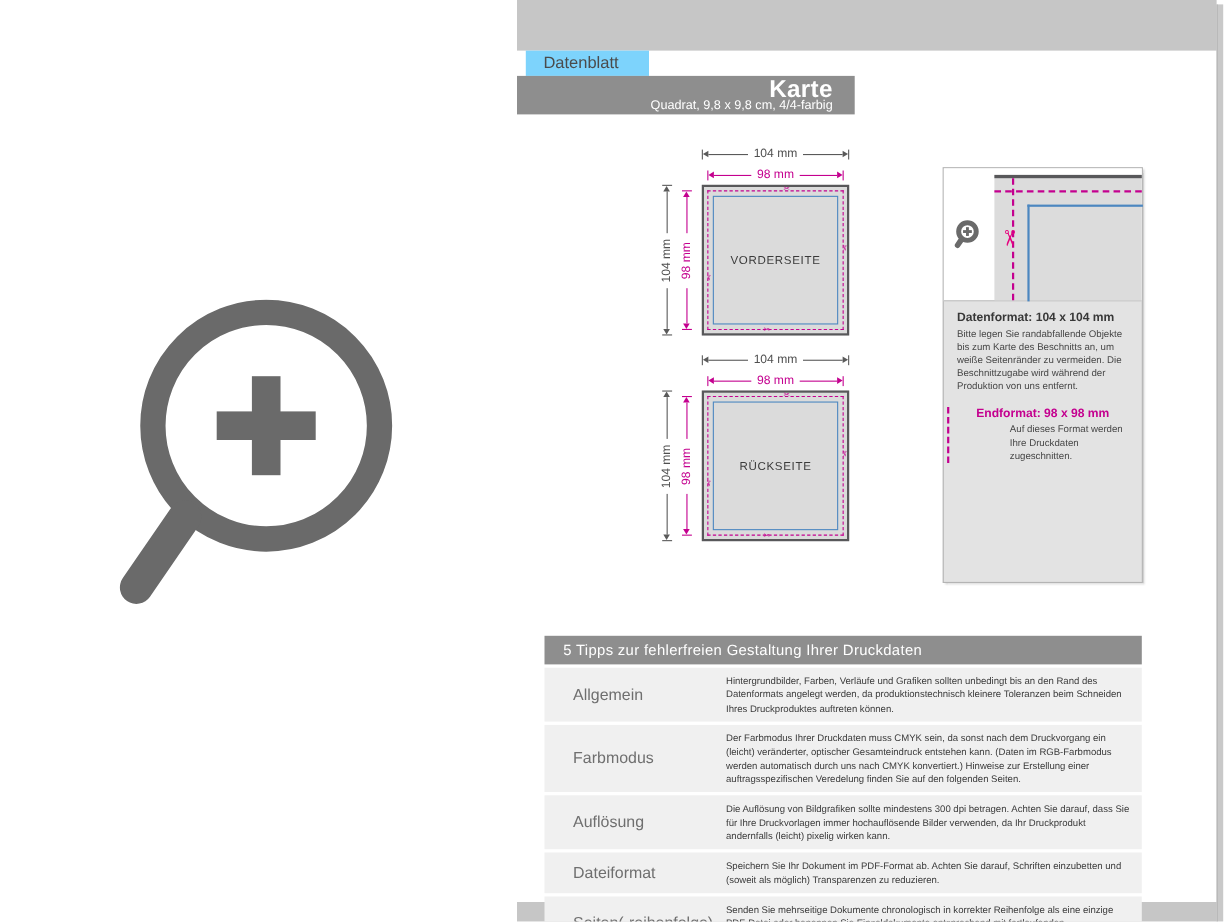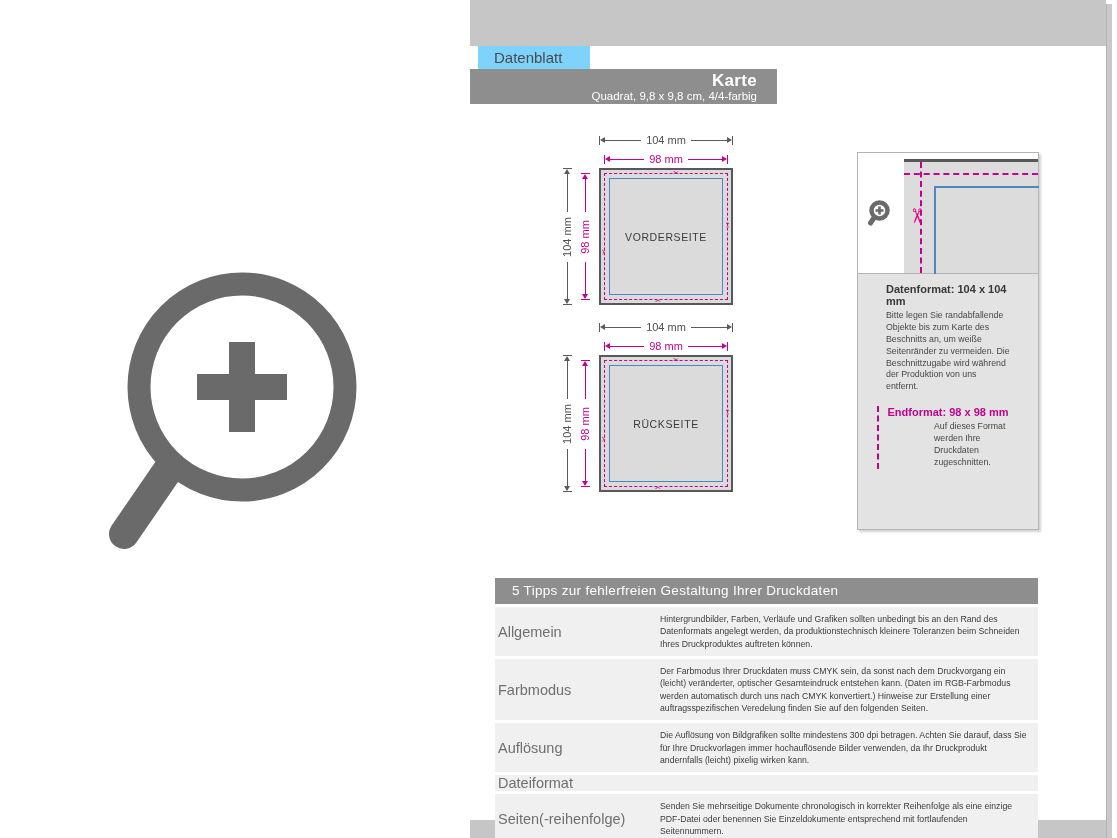--- a/index.html
+++ b/index.html
@@ -10,28 +10,28 @@
   .band-top{position:absolute;left:470px;top:0;width:636px;height:46px;background:#c6c6c6;}
   .band-bottom{position:absolute;left:470px;top:820px;width:636px;height:18px;background:#c6c6c6;}
   .edge-shadow{position:absolute;left:1106px;top:4px;width:5px;height:834px;background:#c9c9c9;border-left:1px solid #b3b3b3;}
 
   
   .tab{position:absolute;left:478px;top:46px;width:112px;height:23px;background:#7dd3fc;
        display:flex;align-items:center;padding-left:16px;box-sizing:border-box;}
   .tab span{font-size:15px;color:#4b4b4b;}
   .titlebar{position:absolute;left:470px;top:69px;width:307px;height:35px;background:#8e8e8e;
             box-sizing:border-box;padding:2px 20px 0 0;text-align:right;color:#fff;}
-  .titlebar .title{font-size:17px;font-weight:600;line-height:19px;letter-spacing:.3px;}
+  .titlebar .title{font-size:22px;font-weight:600;line-height:19px;letter-spacing:.3px;}
   .titlebar .subtitle{font-size:11.5px;line-height:13px;}
 
   
   .big-magnifier{position:absolute;left:102px;top:272px;}
 
   
-  .diagram{position:absolute;left:555px;width:182px;height:182px;}
+  .diagram{position:absolute;left:594px;width:182px;height:182px;}
   .diagram.front{top:128px;}
   .diagram.back{top:315px;}
   .card{position:absolute;left:44px;top:40px;width:134px;height:137px;box-sizing:border-box;
         background:#dbdbdb;border:2px solid #58585a;}
   .dashed{position:absolute;top:3px;left:3px;right:3px;bottom:3px;border:1.4px dashed #c4008f;}
   .safe{position:absolute;top:4px;left:4px;right:4px;bottom:4px;border:1.5px solid #4c87c0;
         display:flex;align-items:center;justify-content:center;}
   .card-label{font-size:10.5px;color:#3a3a3a;letter-spacing:.6px;}
   .sc{position:absolute;color:#c4008f;font-size:7px;line-height:7px;}
   .sc.t{top:-5px;left:56%;}
@@ -81,36 +81,36 @@
            border:1px solid #b4b4b4;box-sizing:border-box;box-shadow:2px 2px 2px rgba(0,0,0,.18);}
   .detailbox{position:absolute;left:0;top:0;right:0;height:120px;background:#ffffff;
              border-bottom:1px solid #b4b4b4;}
   .ill{position:absolute;left:46px;top:6px;right:0;bottom:0;background:#dcdcdc;border-top:3px solid #58585a;}
   .ill-vdash{position:absolute;left:16px;top:0;bottom:0;width:0;border-left:2px dashed #c4008f;}
   .ill-hdash{position:absolute;top:11px;left:0;right:0;height:0;border-top:2px dashed #c4008f;}
   .ill-blue{position:absolute;left:30px;top:24px;right:-1px;bottom:-1px;
             border-left:2px solid #4c87c0;border-top:2px solid #4c87c0;}
   .ill-sc{position:absolute;left:5px;top:42px;font-size:20px;color:#e6007e;transform:rotate(90deg);}
   .mag-small{position:absolute;left:9px;top:46px;}
-  .side-text{position:absolute;left:0;top:120px;right:0;bottom:0;padding:10px 28px;box-sizing:border-box;border-radius:18px;}
+  .side-text{position:absolute;left:0;top:120px;right:0;bottom:0;padding:10px 12px;box-sizing:border-box;border-radius:18px;}
   .side-text h4{margin:0 0 3px 0;font-size:11px;color:#383838;}
   .side-text p{margin:0 0 10px 0;font-size:8.8px;line-height:1.35;color:#474747;}
   .blk-end{border-left:2px dashed #c4008f;padding-left:7px;margin-left:-9px;margin-top:13px;}
   .blk-end h4{color:#c4008f;text-align:center;}
   .blk-safe{border-left:2px solid #4c87c0;padding-left:7px;margin-left:-9px;margin-top:12px;}
   .blk-safe h4{color:#3a7ab8;margin-bottom:0;}
   .blk-safe .sub{font-size:10px;color:#3a7ab8;margin:0 0 3px 0;}
   .blk-end p,.blk-safe p{margin-bottom:2px;margin-left:48px;}
 
   
   .tips{position:absolute;left:495px;top:578px;width:543px;}
   .tips-header{height:26px;background:#8e8e8e;color:#fff;font-size:13.5px;line-height:26px;
                padding-left:17px;box-sizing:border-box;letter-spacing:.3px;}
   .tip-row{display:flex;align-items:center;background:#f0f0f0;margin-top:3px;}
-  .tip-label{width:165px;box-sizing:border-box;padding-left:3px;font-size:14.5px;color:#6f6f6f;flex-shrink:0;}
+  .tip-label{width:165px;box-sizing:border-box;padding-left:26px;font-size:14.5px;color:#6f6f6f;flex-shrink:0;}
   .tip-text{flex:1;font-size:8.7px;line-height:1.42;color:#3b3b3b;padding:6px 10px 6px 0;}
 </style>
 </head>
 <body>
 
 <div class="stage">
 
   <div class="band-top"></div>
   <div class="band-bottom"></div>
   <div class="edge-shadow"></div>
@@ -275,20 +275,21 @@
     <div class="tip-row">
       <div class="tip-label">Farbmodus</div>
       <div class="tip-text">Der Farbmodus Ihrer Druckdaten muss CMYK sein, da sonst nach dem Druckvorgang ein (leicht) veränderter, optischer Gesamteindruck entstehen kann. (Daten im RGB-Farbmodus werden automatisch durch uns nach CMYK konvertiert.) Hinweise zur Erstellung einer auftragsspezifischen Veredelung finden Sie auf den folgenden Seiten.</div>
     </div>
     <div class="tip-row">
       <div class="tip-label">Auflösung</div>
       <div class="tip-text">Die Auflösung von Bildgrafiken sollte mindestens 300 dpi betragen. Achten Sie darauf, dass Sie für Ihre Druckvorlagen immer hochauflösende Bilder verwenden, da Ihr Druckprodukt andernfalls (leicht) pixelig wirken kann.</div>
     </div>
     <div class="tip-row">
       <div class="tip-label">Dateiformat</div>
+      <div class="tip-text">Speichern Sie Ihr Dokument im PDF-Format ab. Achten Sie darauf, Schriften einzubetten und (soweit als möglich) Transparenzen zu reduzieren.</div>
     </div>
     <div class="tip-row">
       <div class="tip-label">Seiten(-reihenfolge)</div>
       <div class="tip-text">Senden Sie mehrseitige Dokumente chronologisch in korrekter Reihenfolge als eine einzige PDF-Datei oder benennen Sie Einzeldokumente entsprechend mit fortlaufenden Seitennummern.</div>
     </div>
   </div>
 
 </div>
 
 </body></html>

